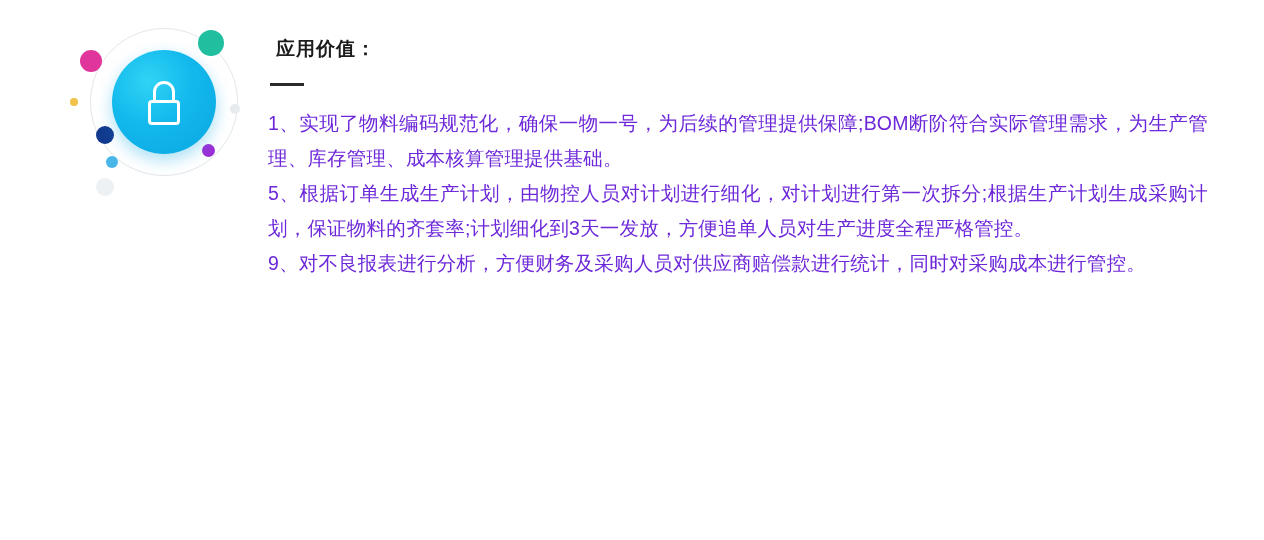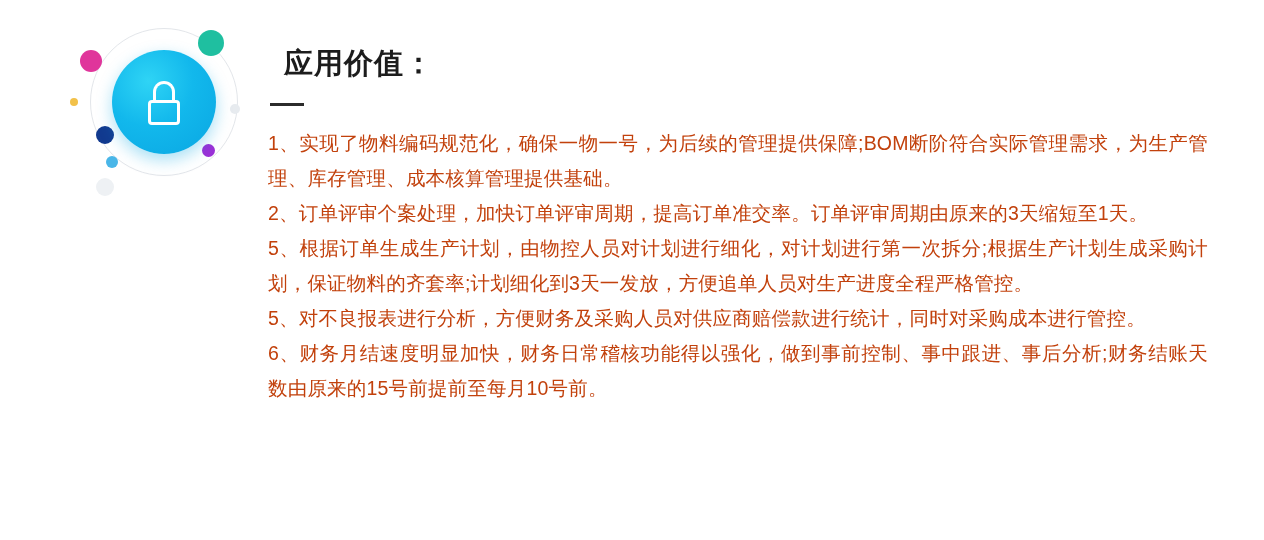--- a/index.html
+++ b/index.html
@@ -92,42 +92,42 @@
   .d-grey2  { left: 168px; top: 96px;  width: 10px; height: 10px; background: #e7ebef; }
 
   
   .content {
     position: absolute;
     left: 268px;
     top: 30px;
     width: 940px;
   }
   .title {
-    font-size: 29px;
+    font-size: 19px;
     font-weight: bold;
     color: #1c1c1c;
     letter-spacing: 1px;
     line-height: 1.2;
-    margin: 16px;
+    margin: 8px;
   }
   .rule {
     width: 34px;
     height: 3px;
     background: #2b2b2b;
     margin: 22px 0 20px 2px;
   }
   .para-list {
     margin: 0;
     padding: 0;
     list-style: none;
   }
   .para {
     font-size: 19.5px;
     line-height: 35px;
-    color: #c2410c;
+    color: #6d28d9;
     letter-spacing: 0.2px;
     text-align: justify;
   }
 </style>
 </head>
 <body>
 
 <div class="page">
 
   <div class="illustration">
@@ -146,20 +146,18 @@
         <div class="lock-body"></div>
       </div>
     </div>
   </div>
 
   <div class="content">
     <h1 class="title">应用价值：</h1>
     <div class="rule"></div>
     <ul class="para-list">
       <li class="para">1、实现了物料编码规范化，确保一物一号，为后续的管理提供保障;BOM断阶符合实际管理需求，为生产管理、库存管理、成本核算管理提供基础。</li>
-      <li class="para">2、订单评审个案处理，加快订单评审周期，提高订单准交率。订单评审周期由原来的3天缩短至1天。</li>
       <li class="para">5、根据订单生成生产计划，由物控人员对计划进行细化，对计划进行第一次拆分;根据生产计划生成采购计划，保证物料的齐套率;计划细化到3天一发放，方便追单人员对生产进度全程严格管控。</li>
-      <li class="para">5、对不良报表进行分析，方便财务及采购人员对供应商赔偿款进行统计，同时对采购成本进行管控。</li>
-      <li class="para">6、财务月结速度明显加快，财务日常稽核功能得以强化，做到事前控制、事中跟进、事后分析;财务结账天数由原来的15号前提前至每月10号前。</li>
+      <li class="para">9、对不良报表进行分析，方便财务及采购人员对供应商赔偿款进行统计，同时对采购成本进行管控。</li>
     </ul>
   </div>
 
 </div>
 
 </body></html>

